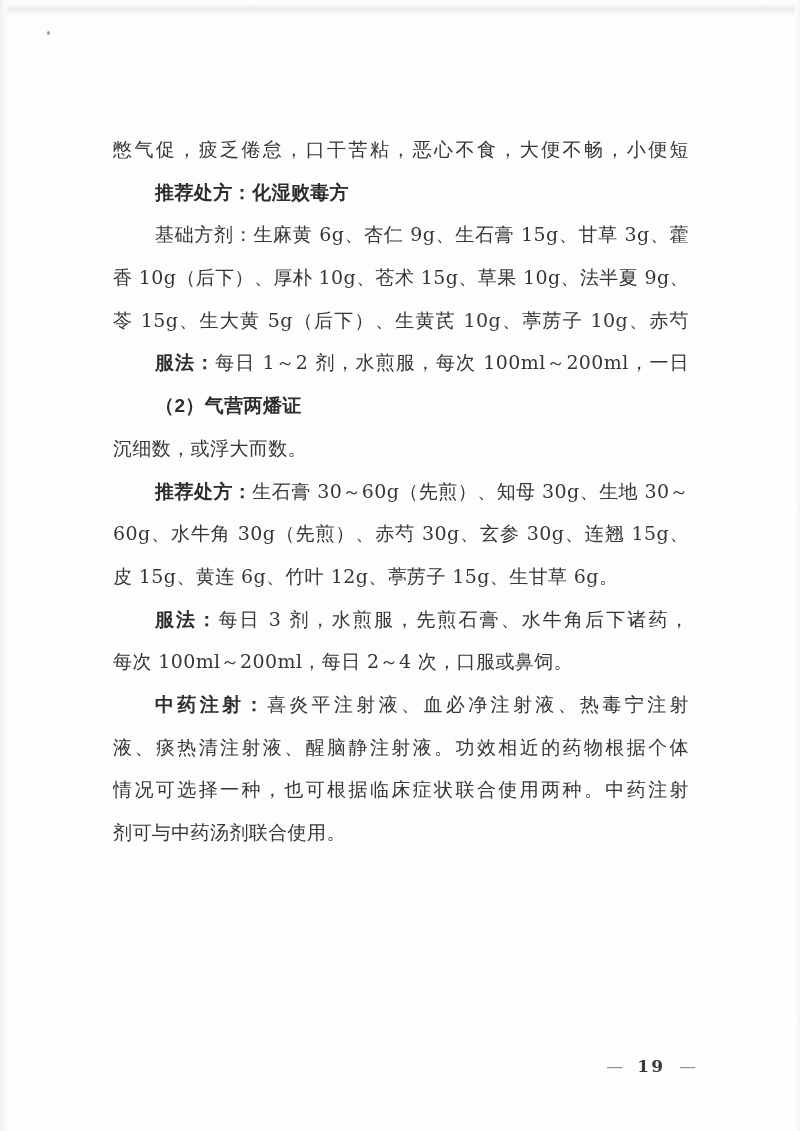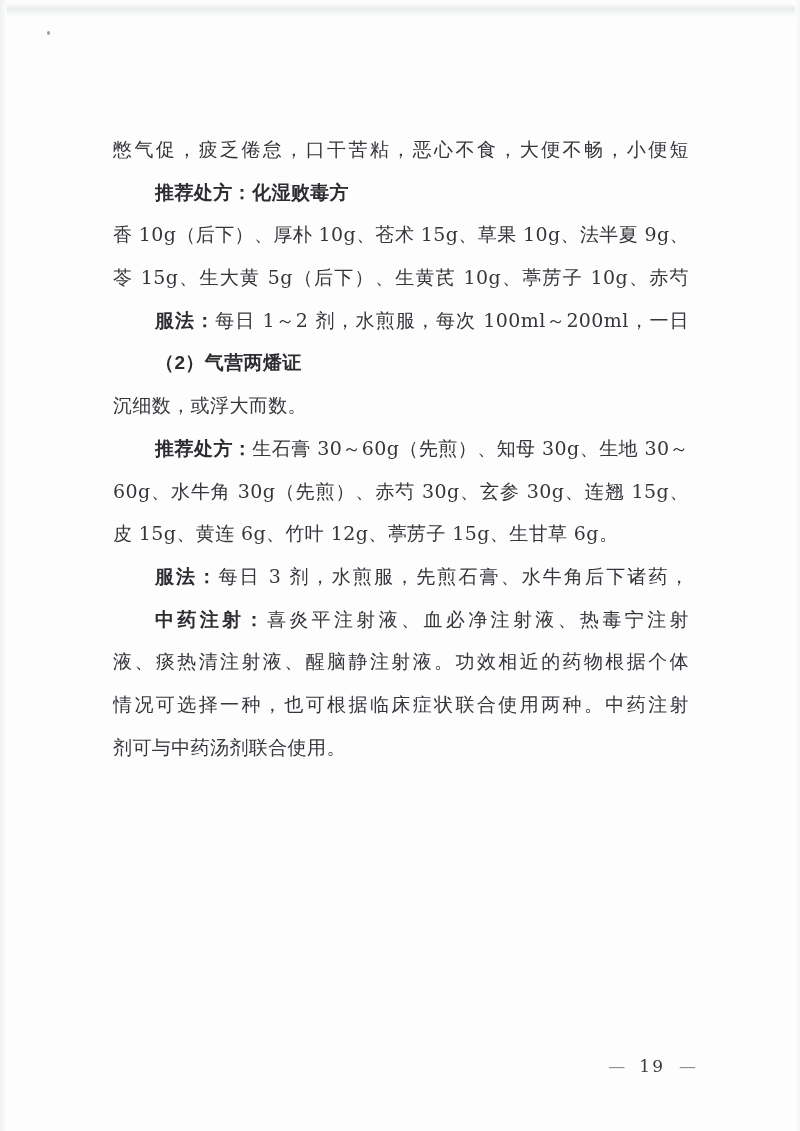--- a/index.html
+++ b/index.html
@@ -36,42 +36,44 @@
   .line.indent { padding-left:42px; }
   .lbl {
     font-weight:700; color:#2c2c31;
     font-family:"Liberation Sans","DejaVu Sans",sans-serif;
   }
   .footer {
     position:absolute; top:1054px; right:104px;
     font-size:17px; line-height:24px; white-space:nowrap;
   }
   .footer .dash { color:#8a8a8f; letter-spacing:0; }
-  .footer .num { color:#38383d; margin:0 14px; letter-spacing:2px; }
+  .footer .num { color:#38383d; margin:0 14px; letter-spacing:2px;font-weight:bold; }
 </style>
 </head>
 <body>
 
 <div class="scan-top"></div>
 <div class="scan-left"></div>
 <div class="scan-right"></div>
 <div class="speck"></div>
 
 <div class="content">
   <div class="line just"><span class="lbl"></span><span>憋气促，疲乏倦怠，口干苦粘，恶心不食，大便不畅，小便短</span></div>
   <div class="line indent"><span class="lbl">推荐处方：化湿败毒方</span><span></span></div>
+  <div class="line indent just"><span class="lbl"></span><span>基础方剂：生麻黄 6g、杏仁 9g、生石膏 15g、甘草 3g、藿</span></div>
   <div class="line just"><span class="lbl"></span><span>香 10g（后下）、厚朴 10g、苍术 15g、草果 10g、法半夏 9g、茯</span></div>
   <div class="line just"><span class="lbl"></span><span>苓 15g、生大黄 5g（后下）、生黄芪 10g、葶苈子 10g、赤芍 10g。</span></div>
   <div class="line indent just"><span class="lbl">服法：</span><span>每日 1～2 剂，水煎服，每次 100ml～200ml，一日 2～</span></div>
   <div class="line indent"><span class="lbl">（2）气营两燔证</span><span></span></div>
   <div class="line"><span class="lbl"></span><span>沉细数，或浮大而数。</span></div>
   <div class="line indent just"><span class="lbl">推荐处方：</span><span>生石膏 30～60g（先煎）、知母 30g、生地 30～</span></div>
   <div class="line just"><span class="lbl"></span><span>60g、水牛角 30g（先煎）、赤芍 30g、玄参 30g、连翘 15g、丹</span></div>
   <div class="line"><span class="lbl"></span><span>皮 15g、黄连 6g、竹叶 12g、葶苈子 15g、生甘草 6g。</span></div>
   <div class="line indent just"><span class="lbl">服法：</span><span>每日 3 剂，水煎服，先煎石膏、水牛角后下诸药，</span></div>
+  <div class="line"><span class="lbl"></span><span>每次 100ml～200ml，每日 2～4 次，口服或鼻饲。</span></div>
   <div class="line indent just"><span class="lbl">中药注射：</span><span>喜炎平注射液、血必净注射液、热毒宁注射</span></div>
   <div class="line just"><span class="lbl"></span><span>液、痰热清注射液、醒脑静注射液。功效相近的药物根据个体</span></div>
   <div class="line just"><span class="lbl"></span><span>情况可选择一种，也可根据临床症状联合使用两种。中药注射</span></div>
   <div class="line"><span class="lbl"></span><span>剂可与中药汤剂联合使用。</span></div>
 </div>
 
 <div class="footer">
   <span class="dash">—</span><span class="num">19</span><span class="dash">—</span>
 </div>
 

